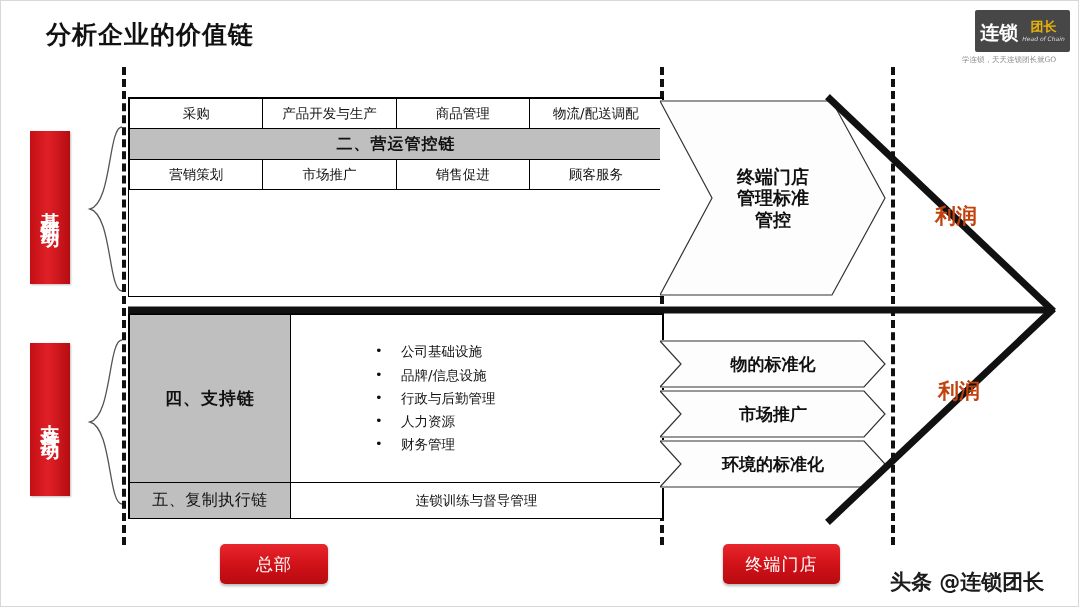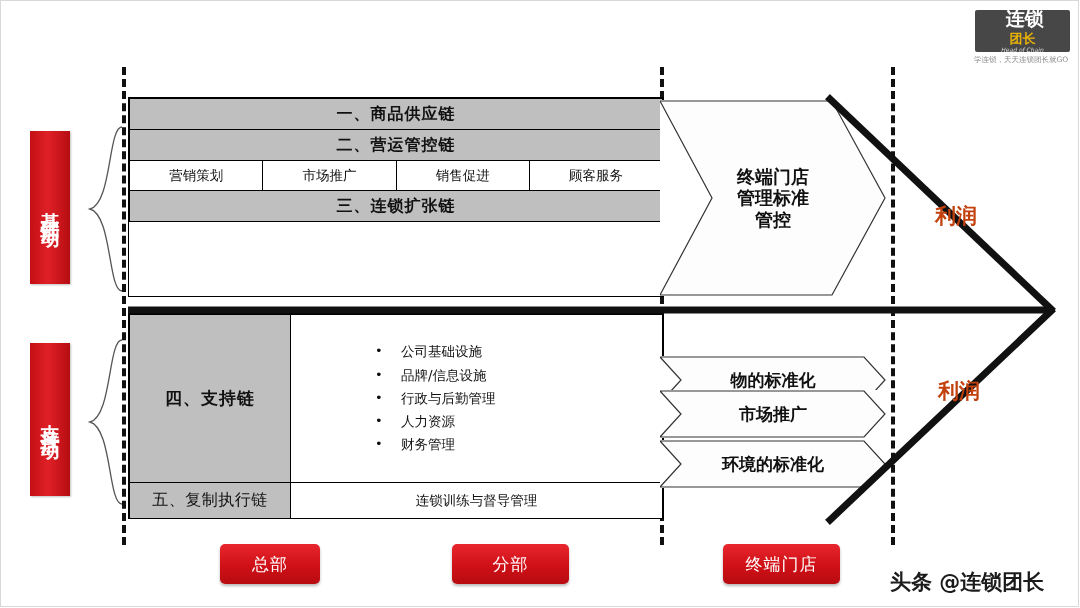--- a/index.html
+++ b/index.html
@@ -21,27 +21,27 @@
     font-size:25px;font-weight:bold;color:#111;
     letter-spacing:1px;white-space:nowrap;
   }
 
   
   .logo-box{
     position:absolute;left:975px;top:10px;width:95px;height:42px;
     background:#474747;border-radius:2px;
     display:flex;align-items:center;justify-content:center;
   }
-  .logo-inner{display:flex;align-items:flex-end;gap:4px;flex-direction:column;}
+  .logo-inner{display:flex;align-items:flex-end;gap:4px;}
   .logo-cn{color:#fff;font-size:19px;font-weight:bold;letter-spacing:0px;line-height:1;}
   .logo-right{display:flex;flex-direction:column;align-items:center;line-height:1;}
   .logo-cn2{color:#eab308;font-size:13px;font-weight:bold;line-height:1.1;}
   .logo-en{color:#dcdcdc;font-size:6px;font-style:italic;line-height:1.2;white-space:nowrap;}
   .logo-tag{
-    position:absolute;left:962px;top:55px;width:118px;text-align:center;
+    position:absolute;left:962px;top:55px;width:118px;
     font-size:7.5px;color:#8a8a8a;white-space:nowrap;
   }
 
   
   .side-label{
     position:absolute;width:40px;
     background:linear-gradient(to right,#c30f15 0%,#e02027 45%,#b50d12 100%);
     color:#fff;font-weight:bold;font-size:19px;
     display:flex;align-items:center;justify-content:center;
     writing-mode:vertical-rl;text-orientation:upright;
@@ -97,21 +97,21 @@
     position:absolute;
     display:flex;align-items:center;justify-content:center;
     text-align:center;font-weight:bold;color:#111;
     background:#fff;
   }
   .chev svg{position:absolute;left:0;top:0;}
   .chev .lbl{position:relative;z-index:2;line-height:1.18;}
 
   #chev-big{left:660px;top:100px;width:226px;height:196px;font-size:18px;}
   .chev-small{left:660px;width:226px;height:48px;font-size:17px;}
-  #chev-s1{top:356px;}
+  #chev-s1{top:340px;}
   #chev-s2{top:390px;}
   #chev-s3{top:440px;}
 
   
   #vectors{position:absolute;left:0;top:0;width:1080px;height:608px;}
 
   .profit{
     position:absolute;font-size:21px;font-weight:bold;color:#c2410c;
   }
   #profit-top{left:935px;top:202px;}
@@ -119,37 +119,38 @@
 
   
   .pill{
     position:absolute;height:40px;border-radius:5px;
     background:linear-gradient(to bottom,#e8262d 0%,#cf1017 55%,#b70c11 100%);
     color:#fff;font-size:17px;font-weight:normal;
     display:flex;align-items:center;justify-content:center;
     box-shadow:0 2px 3px rgba(0,0,0,.28);
     letter-spacing:1px;
   }
-  #pill-hq{left:220px;top:544px;width:100px;font-family:Liberation Mono, monospace;}
+  #pill-hq{left:220px;top:544px;width:108px;font-family:Liberation Mono, monospace;}
   #pill-branch{left:452px;top:544px;width:117px;}
   #pill-store{left:723px;top:544px;width:117px;}
 
   
   .watermark{
     position:absolute;left:890px;top:568px;
     font-size:21px;font-weight:bold;color:#1b1b1b;white-space:nowrap;
   }
 </style>
 </head>
 <body>
 
 <div id="stage">
 
   <div class="page-border"></div>
 
+  <div class="title">分析企业的价值链</div>
 
   <div class="logo-box">
     <div class="logo-inner">
       <span class="logo-cn">连锁</span>
       <span class="logo-right">
         <span class="logo-cn2">团长</span>
         <span class="logo-en">Head of Chain</span>
       </span>
     </div>
   </div>
@@ -163,34 +164,34 @@
     <path d="M38 2 C24 2 28 78 6 84 C28 90 24 166 38 166" fill="none" stroke="#555" stroke-width="1.3"></path>
   </svg>
   <svg class="brace" style="left:84px;top:338px;" width="40" height="168" viewBox="0 0 40 168">
     <path d="M38 2 C24 2 28 78 6 84 C28 90 24 166 38 166" fill="none" stroke="#555" stroke-width="1.3"></path>
   </svg>
 
   <div class="panel" id="panel-top">
     <table class="vc">
       <tbody>
         <tr>
-            <td class="hdr" colspan="4">一、商品供应链</td>
-          </tr>
+          <td>采购</td>
+          <td>产品开发与生产</td>
+          <td>商品管理</td>
+          <td>物流/配送调配</td>
+        </tr>
         <tr>
             <td class="hdr" colspan="4">二、营运管控链</td>
           </tr>
         <tr>
           <td>营销策划</td>
           <td>市场推广</td>
           <td>销售促进</td>
           <td>顾客服务</td>
         </tr>
-        <tr>
-            <td class="hdr" colspan="4">三、连锁扩张链</td>
-          </tr>
       </tbody>
     </table>
   </div>
 
   <div class="panel" id="panel-bottom">
     <table class="sc">
       <tbody>
         <tr style="height:168px;">
           <td class="sc-head" style="width:160px;">四、支持链</td>
           <td class="sc-body">
@@ -267,18 +268,17 @@
     <line x1="128" y1="310" x2="1051" y2="310" stroke="#111" stroke-width="7" stroke-linecap="butt"></line>
   </svg>
 
   <div class="profit" id="profit-top">利润</div>
   <div class="profit" id="profit-bottom">利润</div>
 
   <div class="side-label" id="side-basic">基础活动</div>
   <div class="side-label" id="side-support">支持活动</div>
 
   <div class="pill" id="pill-hq">总部</div>
-  <div class="pill" id="pill-branch">分部</div>
   <div class="pill" id="pill-store">终端门店</div>
 
   <div class="watermark">头条 @连锁团长</div>
 
 </div>
 
 </body></html>

